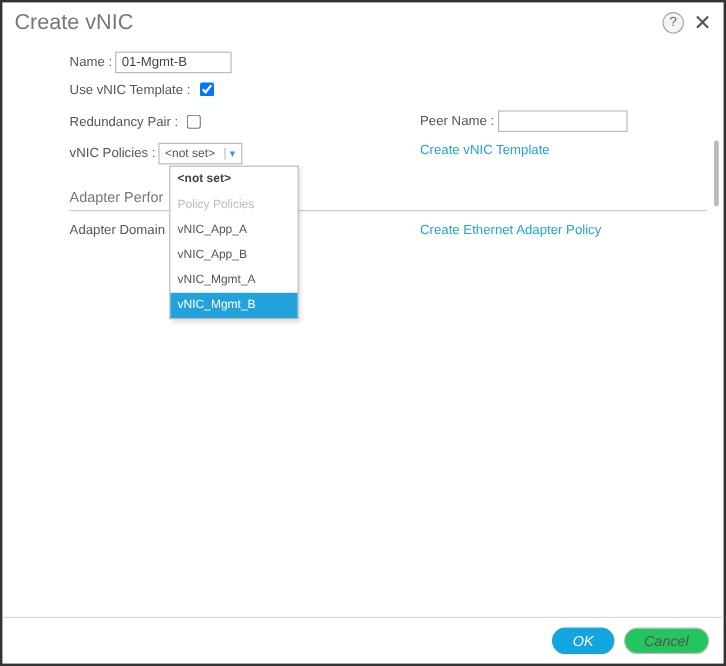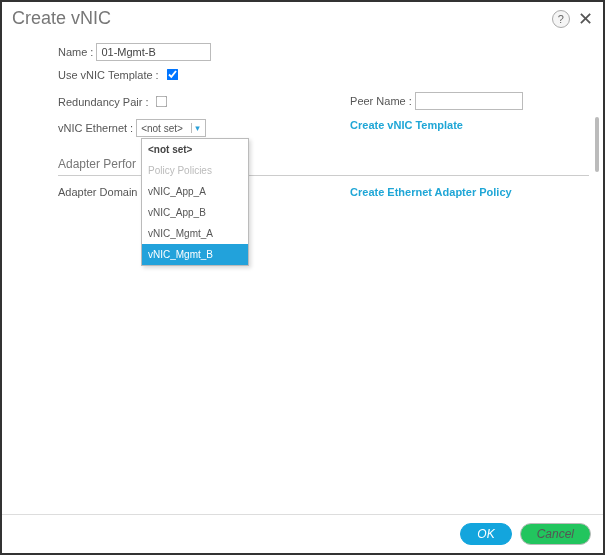--- a/index.html
+++ b/index.html
@@ -66,21 +66,21 @@
   }
   .lbl { white-space: nowrap; }
   .colon { margin: 0 3px; }
   input[type="text"].std {
     border: 1px solid #bbb;
     height: 18px;
     padding: 1px 4px;
     font-size: 11px;
     color: #444;
   }
-  .name-input { width: 115px; }
+  .name-input { width: 97px; }
   input[type="checkbox"].chk {
     margin-left: 4px;
     transform: scale(0.9);
   }
   .two-col {
     display: flex;
   }
   .left-col { flex: 0 0 55%; }
   .right-col { flex: 1; }
   .peer-input { width: 108px; }
@@ -98,21 +98,20 @@
   .select-box .caret {
     border-left: 1px solid #bbb;
     padding: 0 3px;
     color: #2aa0d8;
     font-size: 9px;
   }
   .link {
     color: #1fa6d6;
     font-size: 11px;
     cursor: pointer;
-    font-weight: bold;
   }
   .section-hdr {
     font-size: 12px;
     color: #777;
     margin-top: 16px;
     padding-bottom: 4px;
   }
   hr.sep {
     border: none;
     border-top: 1px solid #ccc;
@@ -224,21 +223,21 @@
           <span class="lbl">Peer Name</span>
           <span class="colon">:</span>
           <input type="text" class="std peer-input" value="" style="">
         </div>
       </div>
     </div>
 
     <div class="two-col">
       <div class="left-col">
         <div class="form-row">
-          <span class="lbl">vNIC Ethernet</span>
+          <span class="lbl">vNIC Policies</span>
           <span class="colon">:</span>
           <div class="select-box">
             <span class="sel-text">&lt;not set&gt;</span>
             <span class="caret">▾</span>
           </div>
         </div>
       </div>
       <div class="right-col">
         <div class="form-row">
           <span class="link">Create vNIC Template</span>

